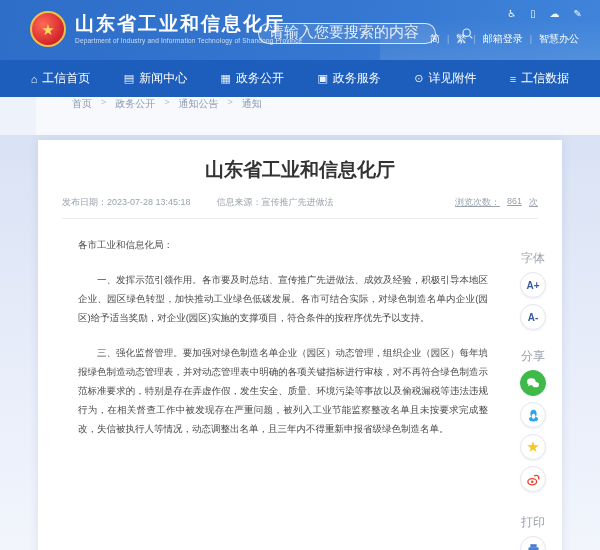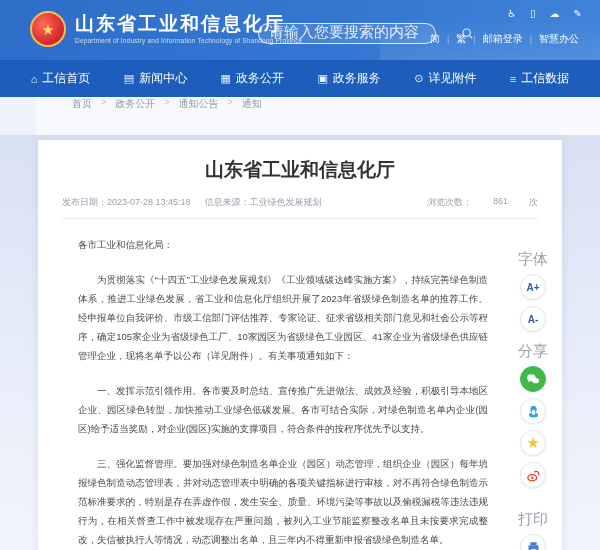--- a/index.html
+++ b/index.html
@@ -43,31 +43,31 @@
   .crumbbar .csep{color:#b6c0d2;font-size:9px;margin:0 9px;}
 
   
   .content-bg{position:absolute;top:135px;left:0;right:0;bottom:0;
     background:linear-gradient(to bottom,#d9e2f4,#e9eefa 60%,#f2f5fc);}
   .card{position:absolute;top:140px;left:38px;right:38px;bottom:-20px;background:#fff;
     box-shadow:0 0 10px rgba(30,60,120,.10);}
   .card h1{margin:16px 24px 0;text-align:center;color:#333;font-size:19px;line-height:27px;font-weight:bold;}
   .card h1 span{display:block;}
   .meta{display:flex;margin:13px 24px 0;color:#9aa2ae;font-size:9px;align-items:center;}
-  .meta .m-left{display:flex;gap:14px;}
-  .meta .m-right{margin-left:auto;display:flex;gap:21px;}
+  .meta .m-left{display:flex;gap:26px;}
+  .meta .m-right{margin-left:auto;display:flex;gap:7px;text-decoration:underline;}
   .rule{border:none;border-top:1px solid #e8eaee;margin:9px 24px 0;}
 
   .article{margin:8px 58px 0 24px;color:#4a4a4a;font-size:9.5px;line-height:19px;text-align:justify;}
   .article p{margin:16px;}
   .article p.indent{text-indent:2em;}
 
   
   .sidebar{position:absolute;left:518px;top:248px;width:30px;display:flex;flex-direction:column;align-items:center;z-index:5;}
-  .sidebar .slabel{font-size:15px;color:#9aa2ae;margin:2px 0 5px;}
+  .sidebar .slabel{font-size:12px;color:#9aa2ae;margin:2px 0 5px;}
   .cbtn{width:26px;height:26px;border-radius:50%;background:#fff;border:1px solid #e3e7f0;box-sizing:border-box;
     display:flex;align-items:center;justify-content:center;margin-bottom:6px;cursor:pointer;
     font-size:10px;color:#3a5ba0;font-weight:bold;box-shadow:0 1px 2px rgba(40,70,130,.08);}
   .cbtn.wechat{background:#3eb94a;border-color:#3eb94a;}
   .cbtn svg{display:block;}
   .cbtn .star{color:#f6c62d;font-size:15px;font-weight:normal;}
 </style>
 </head>
 <body>
 
@@ -147,45 +147,44 @@
   <div class="content-bg"></div>
 
   <div class="card">
     <h1>
       <span>山东省工业和信息化厅</span>
     </h1>
 
     <div class="meta">
       <div class="m-left">
         <span><span>发布日期：</span><span>2023-07-28 13:45:18</span></span>
-        <span><span>信息来源：</span><span>工业绿色发展规划</span></span>
+        <span><span>信息来源：</span><span>宣传推广先进做法</span></span>
       </div>
       <div class="m-right">
         <span>浏览次数：</span>
         <span>861</span>
         <span>次</span>
       </div>
     </div>
 
     <hr class="rule">
 
     <div class="article">
       <p>各市工业和信息化局：</p>
-      <p class="indent">为贯彻落实《“十四五”工业绿色发展规划》《工业领域碳达峰实施方案》，持续完善绿色制造体系，推进工业绿色发展，省工业和信息化厅组织开展了2023年省级绿色制造名单的推荐工作。经申报单位自我评价、市级工信部门评估推荐、专家论证、征求省级相关部门意见和社会公示等程序，确定105家企业为省级绿色工厂、10家园区为省级绿色工业园区、41家企业为省级绿色供应链管理企业，现将名单予以公布（详见附件）。有关事项通知如下：</p>
       <p class="indent">一、发挥示范引领作用。各市要及时总结、宣传推广先进做法、成效及经验，积极引导本地区企业、园区绿色转型，加快推动工业绿色低碳发展。各市可结合实际，对绿色制造名单内企业(园区)给予适当奖励，对企业(园区)实施的支撑项目，符合条件的按程序优先予以支持。</p>
       <p class="indent">三、强化监督管理。要加强对绿色制造名单企业（园区）动态管理，组织企业（园区）每年填报绿色制造动态管理表，并对动态管理表中明确的各项关键指标进行审核，对不再符合绿色制造示范标准要求的，特别是存在弄虚作假，发生安全、质量、环境污染等事故以及偷税漏税等违法违规行为，在相关督查工作中被发现存在严重问题，被列入工业节能监察整改名单且未按要求完成整改，失信被执行人等情况，动态调整出名单，且三年内不得重新申报省级绿色制造名单。</p>
     </div>
 
   </div>
 
   <div class="sidebar">
     <div class="slabel">字体</div>
     <div class="cbtn">A+</div>
     <div class="cbtn">A-</div>
-    <div class="slabel" style="margin-top:4px;">分享</div>
+    <div class="slabel" style="margin-top:12px;">分享</div>
     <div class="cbtn wechat">
       <svg width="16" height="16" viewBox="0 0 24 24">
         <ellipse cx="9.5" cy="10" rx="6.5" ry="5.2" fill="#fff"></ellipse>
         <ellipse cx="16" cy="14.5" rx="5" ry="4" fill="#fff"></ellipse>
         <path d="M6 14 l-2 3 4-1.5 z" fill="#fff"></path>
       </svg>
     </div>
     <div class="cbtn">
       <svg width="15" height="15" viewBox="0 0 24 24">
         <ellipse cx="12" cy="9" rx="5" ry="6.2" fill="#30a5e7"></ellipse>

